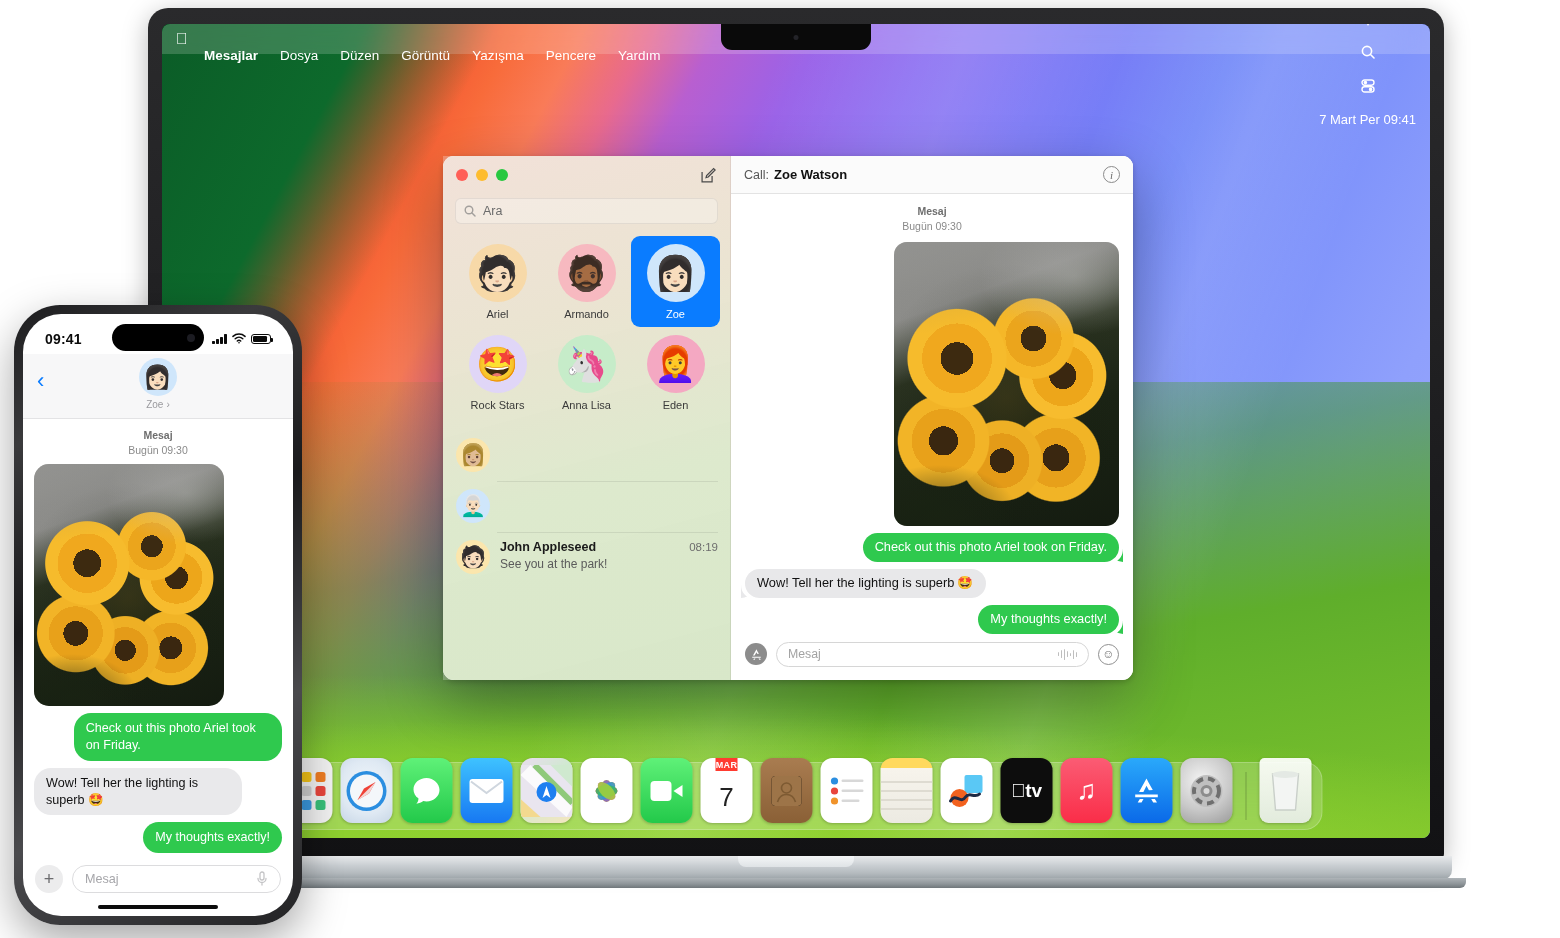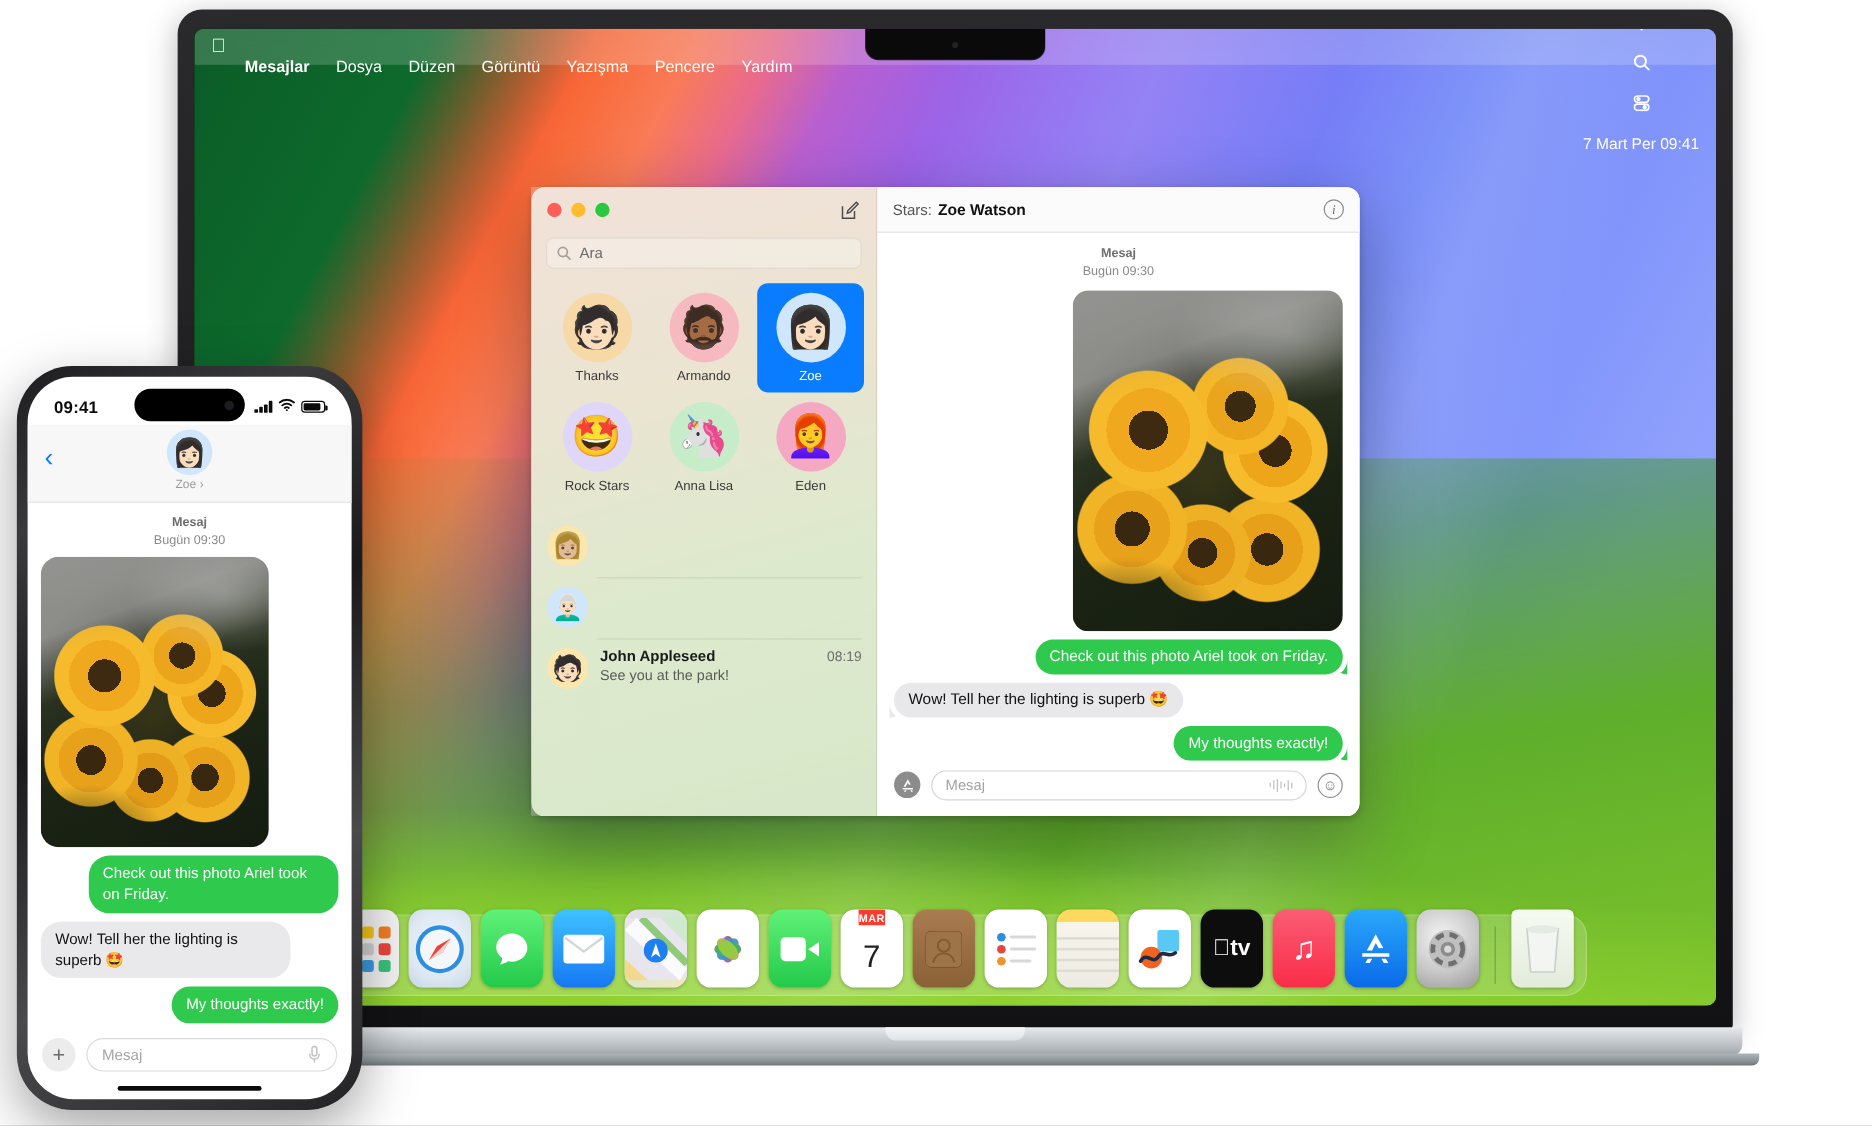--- a/index.html
+++ b/index.html
@@ -373,21 +373,21 @@
                   <circle cx="5" cy="5" r="3.8"></circle>
                   <path d="M8 8l3 3" stroke-linecap="round"></path>
                 </svg>
             </span>
             <span>Ara</span>
           </div>
 
           <div class="pins">
             <div class="pin">
               <span class="av" style="background:#f7d9a8">🧑🏻</span>
-              <span class="nm">Thanks</span>
+              <span class="nm">Ariel</span>
             </div>
             <div class="pin">
               <span class="av" style="background:#f7b9c0">🧔🏾</span>
               <span class="nm">Armando</span>
             </div>
             <div class="pin selected">
               <span class="av" style="background:#cfe6fb">👩🏻</span>
               <span class="nm">Zoe</span>
             </div>
             <div class="pin">
@@ -419,21 +419,21 @@
                   <span class="tm">08:19</span>
                 </span>
                 <span class="pv">See you at the park!</span>
               </span>
             </div>
           </div>
         </div>
 
         <div class="msg-main">
           <div class="main-head">
-            <span class="kime">Stars:</span>
+            <span class="kime">Call:</span>
             <span class="who">Zoe Watson</span>
             <span class="sp"></span>
             <span class="info-ic">i</span>
           </div>
 
           <div class="thread">
             <div class="day-stamp">
               <b>Mesaj</b>
               <span>Bugün 09:30</span>
             </div>

